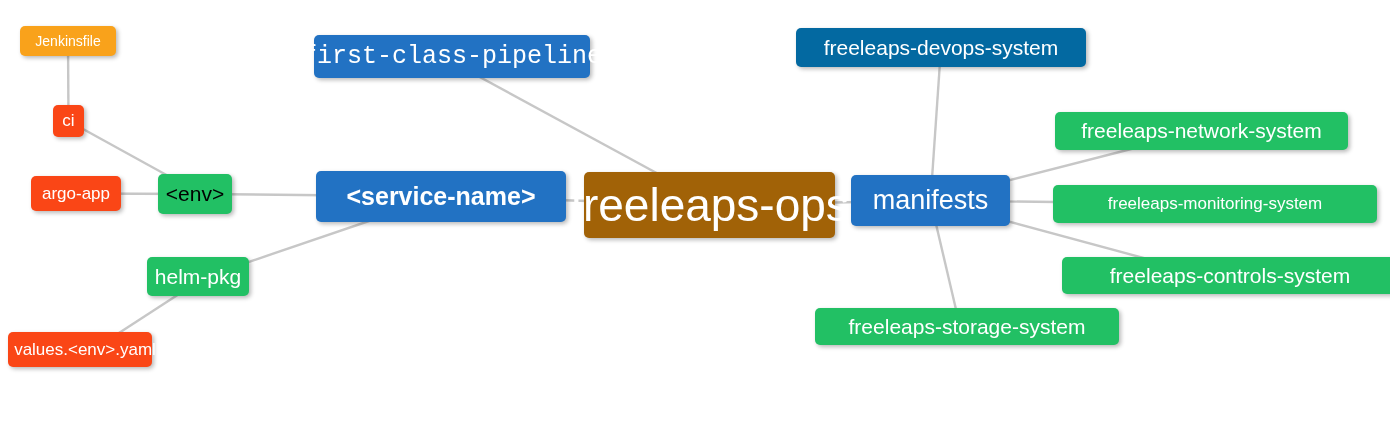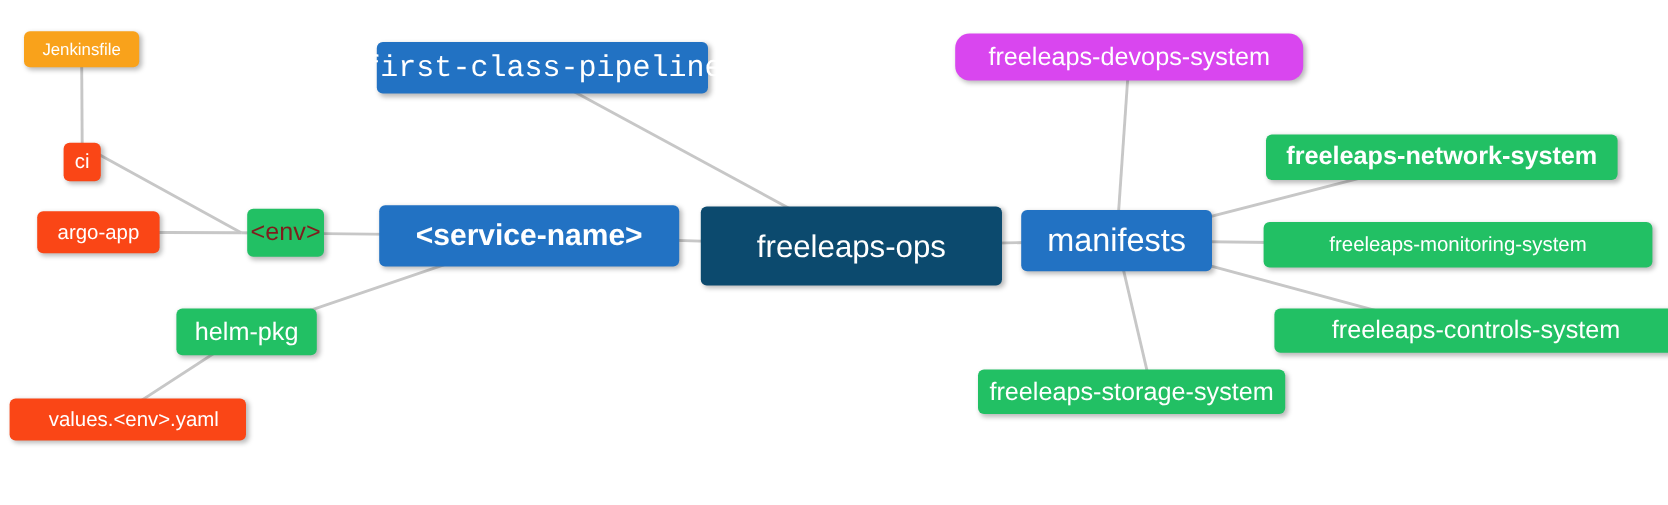--- a/index.html
+++ b/index.html
@@ -53,28 +53,28 @@
       <line x1="441" y1="196.5" x2="715.5" y2="205" stroke="#c7c7c7" stroke-width="2.4"></line>
       <line x1="715.5" y1="205" x2="930.5" y2="200.5" stroke="#c7c7c7" stroke-width="2.4"></line>
       <line x1="930.5" y1="200.5" x2="941" y2="47.5" stroke="#c7c7c7" stroke-width="2.4"></line>
       <line x1="930.5" y1="200.5" x2="1201.5" y2="131" stroke="#c7c7c7" stroke-width="2.4"></line>
       <line x1="930.5" y1="200.5" x2="1215" y2="204" stroke="#c7c7c7" stroke-width="2.4"></line>
       <line x1="930.5" y1="200.5" x2="1208.5" y2="275.5" stroke="#c7c7c7" stroke-width="2.4"></line>
       <line x1="930.5" y1="200.5" x2="960" y2="326.5" stroke="#c7c7c7" stroke-width="2.4"></line>
     </svg>
   <div id="node-layer">
       <div class="node" style="left: 20px; top: 26px; width: 96px; height: 30px; font-size: 14px; background: rgb(249, 162, 27); color: rgb(255, 255, 255);">Jenkinsfile</div>
-      <div class="node" style="left: 53px; top: 105px; width: 31px; height: 32px; font-size: 17px; background: rgb(250, 70, 22); color: rgb(255, 255, 255); margin-top: 14px;">ci</div>
-      <div class="node" style="left: 31px; top: 176px; width: 102px; height: 35px; font-size: 17px; background: rgb(250, 70, 22); color: rgb(255, 255, 255);">argo-app</div>
-      <div class="node" style="left: 158px; top: 174px; width: 64px; height: 40px; font-size: 21px; background: rgb(34, 192, 100); color: #7f1d1d; margin-left: 48px;">&lt;env&gt;</div>
-      <div class="node" style="left: 147px; top: 257px; width: 117px; height: 39px; font-size: 21px; background: rgb(34, 192, 100); color: rgb(255, 255, 255);">helm-pkg</div>
-      <div class="node" style="left: 8px; top: 332px; width: 197px; height: 35px; font-size: 17px; background: rgb(250, 70, 22); color: rgb(255, 255, 255); padding-left: 16px;">values.&lt;env&gt;.yaml</div>
+      <div class="node" style="left: 53px; top: 105px; width: 31px; height: 32px; font-size: 17px; background: rgb(250, 70, 22); color: rgb(255, 255, 255);">ci</div>
+      <div class="node" style="left: 31px; top: 176px; width: 90px; height: 35px; font-size: 17px; background: rgb(250, 70, 22); color: rgb(255, 255, 255);">argo-app</div>
+      <div class="node" style="left: 158px; top: 174px; width: 74px; height: 40px; font-size: 21px; background: rgb(34, 192, 100); color: #000000;">&lt;env&gt;</div>
+      <div class="node" style="left: 147px; top: 257px; width: 102px; height: 39px; font-size: 21px; background: rgb(34, 192, 100); color: rgb(255, 255, 255);">helm-pkg</div>
+      <div class="node" style="left: 8px; top: 332px; width: 144px; height: 35px; font-size: 17px; background: rgb(250, 70, 22); color: rgb(255, 255, 255); padding-left: 16px;">values.&lt;env&gt;.yaml</div>
       <div class="node" style="left: 314px; top: 35px; width: 276px; height: 43px; font-size: 25px; background: rgb(34, 114, 195); color: rgb(255, 255, 255); font-family: Liberation Mono, monospace;">first-class-pipeline</div>
       <div class="node" style="left: 316px; top: 171px; width: 250px; height: 51px; font-size: 25px; background: rgb(34, 114, 195); color: rgb(255, 255, 255); font-weight: bold;">&lt;service-name&gt;</div>
-      <div class="node" style="left: 584px; top: 172px; width: 251px; height: 66px; font-size: 26px; background: #0c4a6e; color: rgb(255, 255, 255);">freeleaps-ops</div>
+      <div class="node" style="left: 584px; top: 172px; width: 251px; height: 66px; font-size: 46px; background: #a16207; color: rgb(255, 255, 255);">freeleaps-ops</div>
       <div class="node" style="left: 851px; top: 175px; width: 159px; height: 51px; font-size: 27px; background: rgb(34, 114, 195); color: rgb(255, 255, 255);">manifests</div>
-      <div class="node" style="left: 796px; top: 28px; width: 290px; height: 39px; font-size: 21px; background: #d946ef; color: rgb(255, 255, 255); border-radius: 12px;">freeleaps-devops-system</div>
-      <div class="node" style="left: 1055px; top: 112px; width: 293px; height: 38px; font-size: 21px; background: rgb(34, 192, 100); color: rgb(255, 255, 255); font-weight: bold;">freeleaps-network-system</div>
+      <div class="node" style="left: 796px; top: 28px; width: 290px; height: 39px; font-size: 21px; background: #0369a1; color: rgb(255, 255, 255);">freeleaps-devops-system</div>
+      <div class="node" style="left: 1055px; top: 112px; width: 293px; height: 38px; font-size: 21px; background: rgb(34, 192, 100); color: rgb(255, 255, 255);">freeleaps-network-system</div>
       <div class="node" style="left: 1053px; top: 185px; width: 324px; height: 38px; font-size: 17px; background: rgb(34, 192, 100); color: rgb(255, 255, 255);">freeleaps-monitoring-system</div>
       <div class="node" style="left: 1062px; top: 257px; width: 336px; height: 37px; font-size: 21px; background: rgb(34, 192, 100); color: rgb(255, 255, 255);">freeleaps-controls-system</div>
-      <div class="node" style="left: 815px; top: 308px; width: 256px; height: 37px; font-size: 21px; background: rgb(34, 192, 100); color: rgb(255, 255, 255);">freeleaps-storage-system</div>
+      <div class="node" style="left: 815px; top: 308px; width: 304px; height: 37px; font-size: 21px; background: rgb(34, 192, 100); color: rgb(255, 255, 255);">freeleaps-storage-system</div>
     </div>
 </div>
 
 </body></html>

